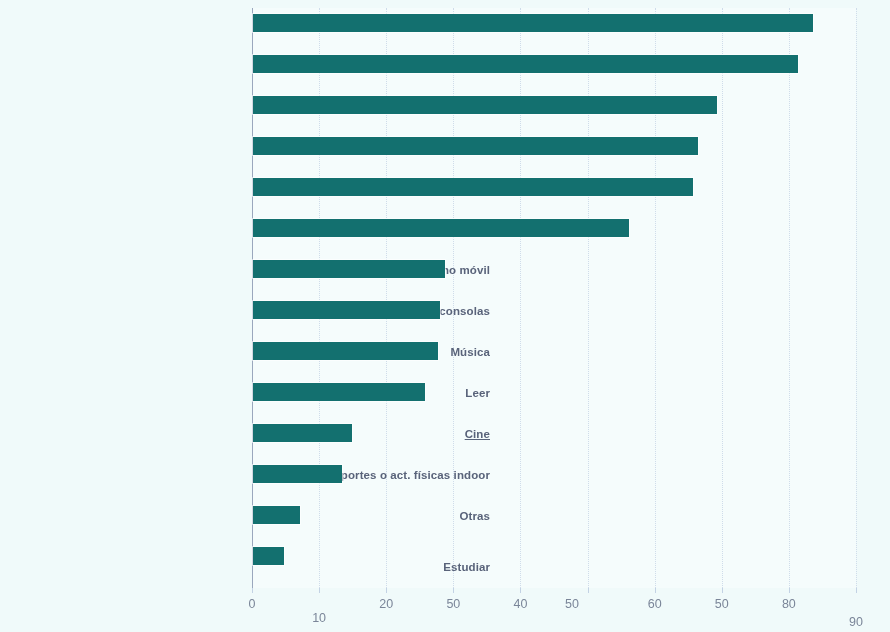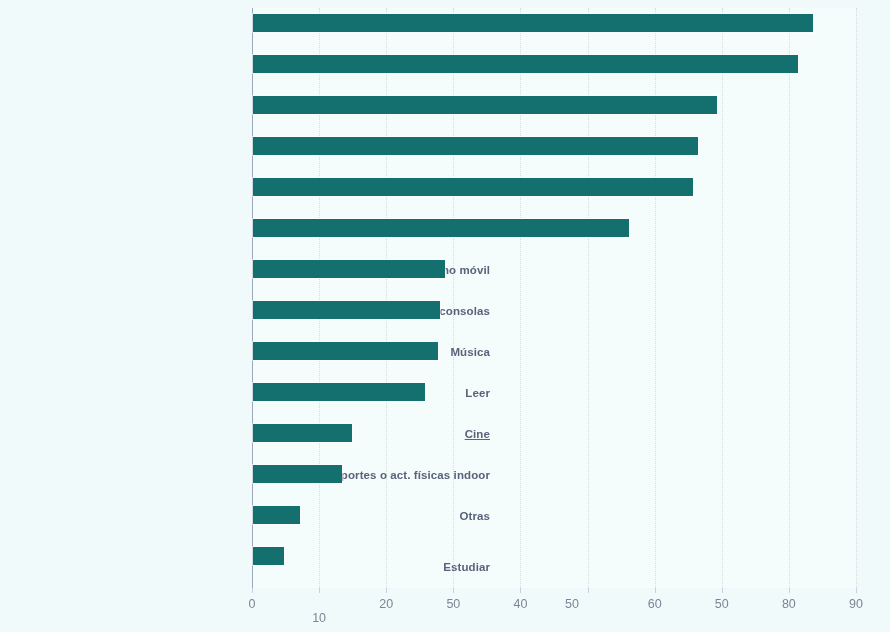--- a/index.html
+++ b/index.html
@@ -182,16 +182,16 @@
       <div class="tick-label" style="left: 268.444px;">40</div>
       <div class="tick-mark" style="left: 335.556px;"></div>
       <div class="tick-label" style="left: 320px;">50</div>
       <div class="tick-mark" style="left: 402.667px;"></div>
       <div class="tick-label" style="left: 402.667px;">60</div>
       <div class="tick-mark" style="left: 469.778px;"></div>
       <div class="tick-label" style="left: 469.778px;">50</div>
       <div class="tick-mark" style="left: 536.889px;"></div>
       <div class="tick-label" style="left: 536.889px;">80</div>
       <div class="tick-mark" style="left: 604px;"></div>
-      <div class="tick-label" style="left: 604px;">90</div>
+      <div class="tick-label" style="left: 604px; margin-top: 18px;">90</div>
     </div>
 
 </div>
 
 </body></html>

